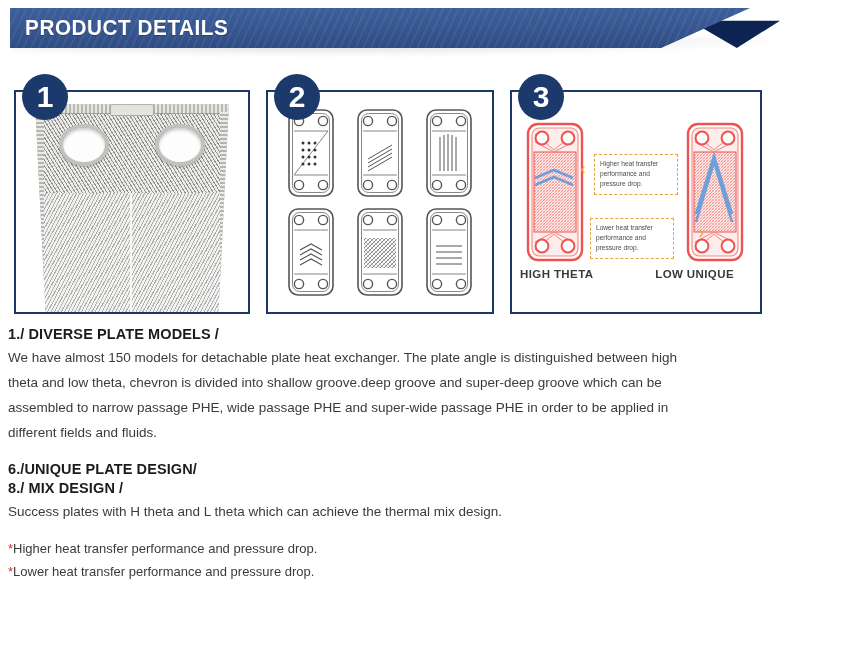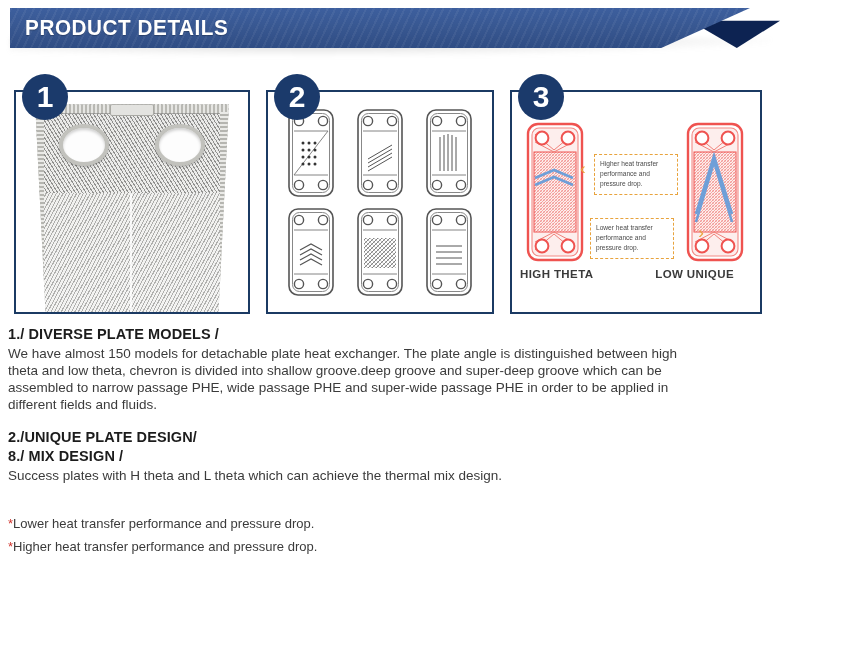--- a/index.html
+++ b/index.html
@@ -204,25 +204,25 @@
     margin: 0 0 3px 0;
     font-size: 14.5px;
     font-weight: bold;
     color: #1c1c1c;
     font-family: "Liberation Sans Narrow", "Liberation Sans", sans-serif;
     letter-spacing: 0.1px;
   }
   p.sec-body {
     margin: 0 0 16px 0;
     font-size: 13.5px;
-    line-height: 17px;
+    line-height: 25px;
     color: #3b3b3b;
     max-width: 828px;
   }
-  p.sec-body.tight { margin-bottom: 17px; }
+  p.sec-body.tight { margin-bottom: 2px; }
   .footnote {
     margin: 0 0 2px 0;
     font-size: 13px;
     line-height: 21px;
     color: #3b3b3b;
   }
   .footnote .star { color: #d0342c; }
   .spacer-12 { height: 12px; }
 </style>
 </head>
@@ -431,25 +431,25 @@
     </div>
     <div class="badge b3">3</div>
 
   </div>
 
   <div class="content">
 
     <h3 class="sec-head">1./ DIVERSE PLATE MODELS /</h3>
     <p class="sec-body">We have almost 150 models for detachable plate heat exchanger. The plate angle is distinguished between high theta and low theta, chevron is divided into shallow groove.deep groove and super-deep groove which can be assembled to narrow passage PHE, wide passage PHE and super-wide passage PHE in order to be applied in different fields and fluids.</p>
 
-    <h3 class="sec-head">2./UNIQUE PLATE DESIGN/</h3>
+    <h3 class="sec-head">6./UNIQUE PLATE DESIGN/</h3>
 
     <h3 class="sec-head">8./ MIX DESIGN /</h3>
     <p class="sec-body tight">Success plates with H theta and L theta which can achieve the thermal mix design.</p>
 
     <div class="spacer-12"></div>
 
+    <p class="footnote"><span class="star">*</span><span>Higher heat transfer performance and pressure drop.</span></p>
     <p class="footnote"><span class="star">*</span><span>Lower heat transfer performance and pressure drop.</span></p>
-    <p class="footnote"><span class="star">*</span><span>Higher heat transfer performance and pressure drop.</span></p>
 
   </div>
 
 </div>
 
 </body></html>

